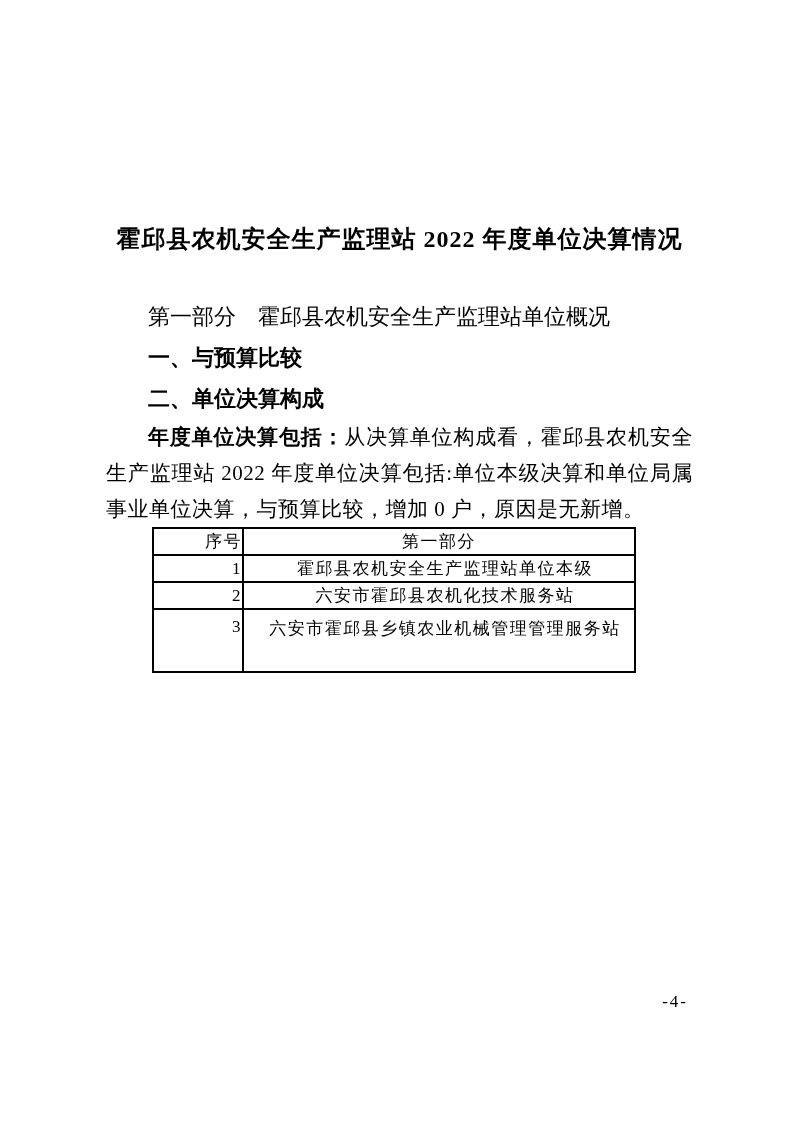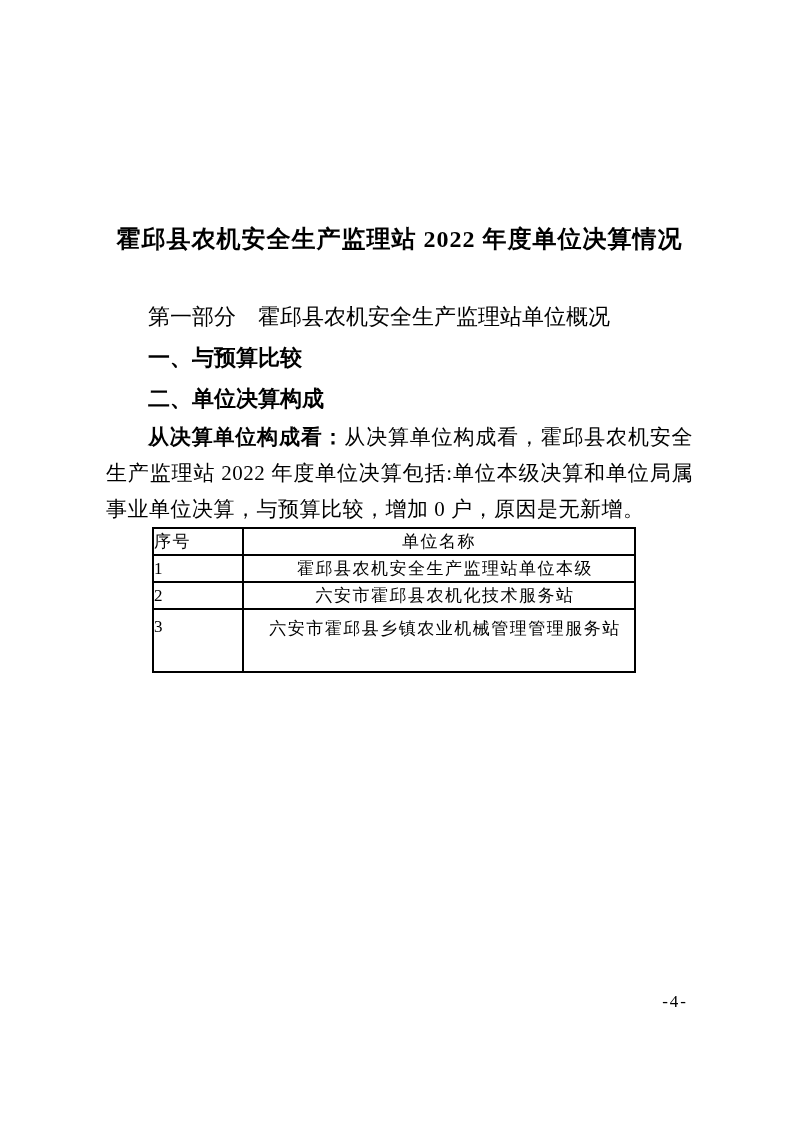--- a/index.html
+++ b/index.html
@@ -69,21 +69,21 @@
   .units-table td {
     border: 2px solid #000000;
     font-size: 17px;
     font-weight: normal;
     letter-spacing: 1.5px;
     padding: 0;
     font-family: "Liberation Serif", serif;
   }
   .units-table .col-num {
     width: 88px;
-    text-align: left;
+    text-align: right;
   }
   .units-table .col-name {
     text-align: center;
     padding-left: 12px;
   }
   .units-table .hdr-name {
     text-align: center;
     padding-left: 0;
   }
   .units-table .row-h {
@@ -109,28 +109,28 @@
 <div class="page">
 
   <h1 class="doc-title">霍邱县农机安全生产监理站 2022 年度单位决算情况</h1>
 
   <div class="section-heading">第一部分　霍邱县农机安全生产监理站单位概况</div>
 
   <div class="sub-heading">一、与预算比较</div>
 
   <div class="sub-heading">二、单位决算构成</div>
 
-  <p class="body-para"><span class="para-lead">从决算单位构成看：</span><span>从决算单位构成看，霍邱县农机安全生产监理站 2022 年度单位决算包括:单位本级决算和单位局属事业单位决算，与预算比较，增加 0 户，原因是无新增。</span></p>
+  <p class="body-para"><span class="para-lead">年度单位决算包括：</span><span>从决算单位构成看，霍邱县农机安全生产监理站 2022 年度单位决算包括:单位本级决算和单位局属事业单位决算，与预算比较，增加 0 户，原因是无新增。</span></p>
 
 
   <table class="units-table">
     <tbody>
         <tr class="row-h">
       <th class="col-num">序号</th>
-      <th class="col-name hdr-name">单位名称</th>
+      <th class="col-name hdr-name">第一部分</th>
     </tr>
     <tr class="row-h">
       <td class="col-num">1</td>
       <td class="col-name">霍邱县农机安全生产监理站单位本级</td>
     </tr>
     <tr class="row-h">
       <td class="col-num">2</td>
       <td class="col-name">六安市霍邱县农机化技术服务站</td>
     </tr>
     <tr class="row-tall">

